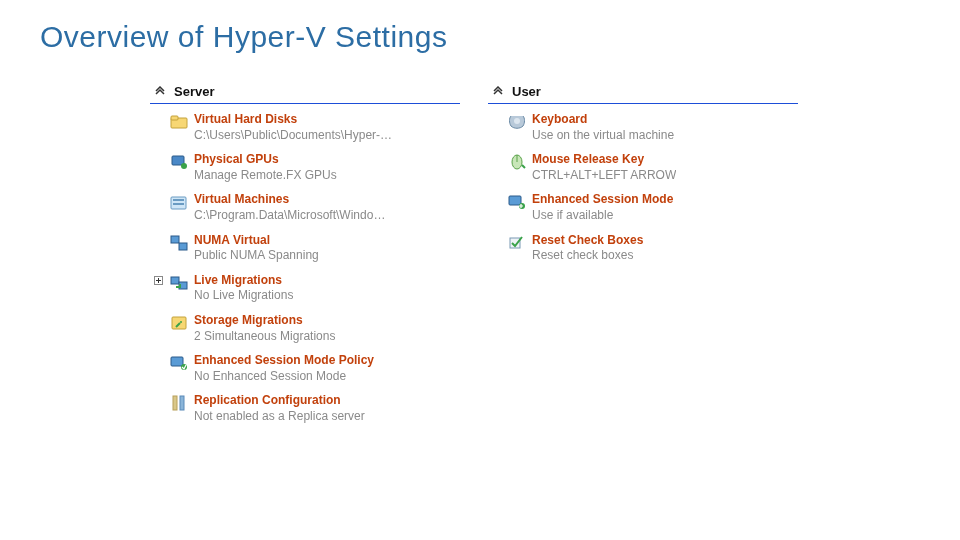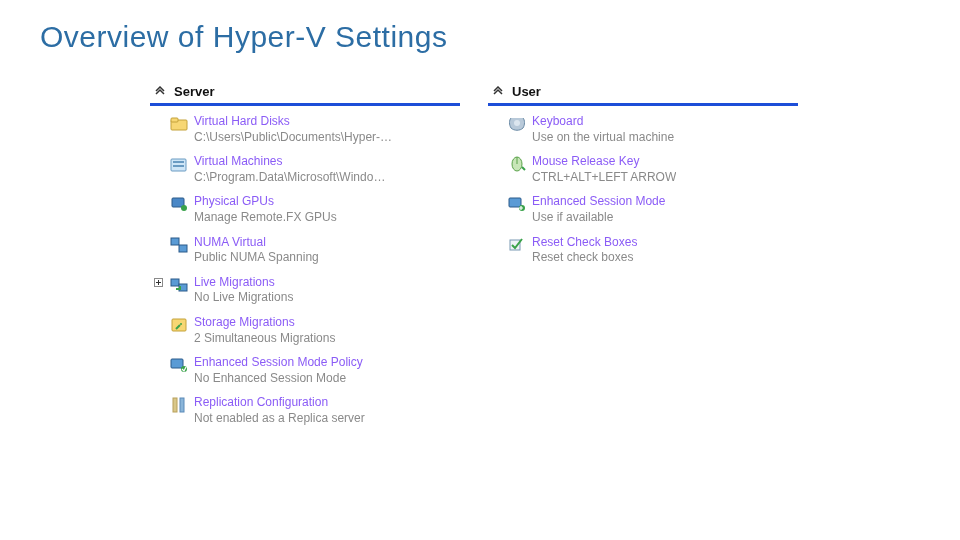--- a/index.html
+++ b/index.html
@@ -23,21 +23,21 @@
     gap: 28px;
   }
   .col {
     width: 310px;
   }
   .section-header {
     display: flex;
     align-items: center;
     gap: 8px;
     padding: 2px 4px 4px 4px;
-    border-bottom: 3px solid #1d4ed8;
+    border-bottom: 1px solid #1d4ed8;
     margin-bottom: 6px;
   }
   .section-header .lab {
     font-size: 13px;
     font-weight: 700;
     color: #111;
   }
   .chevup {
     width: 12px;
     height: 12px;
@@ -77,22 +77,22 @@
     margin-top: 1px;
   }
   .txt {
     display: flex;
     flex-direction: column;
     line-height: 1.3;
     min-width: 0;
   }
   .txt .label {
     font-size: 12px;
-    color: #8b5cf6;
-    font-weight: 400;
+    color: #c2410c;
+    font-weight: 700;
     white-space: nowrap;
     overflow: hidden;
     text-overflow: ellipsis;
   }
   .txt .sub {
     font-size: 12px;
     color: #8a8a8a;
     white-space: nowrap;
     overflow: hidden;
     text-overflow: ellipsis;
@@ -122,35 +122,35 @@
             <use href="#ic-folder"></use>
           </svg>
           <div class="txt">
             <div class="label">Virtual Hard Disks</div>
             <div class="sub">C:\Users\Public\Documents\Hyper-…</div>
           </div>
         </div>
         <div class="item">
           <div class="plus-slot"></div>
           <svg class="ico" viewBox="0 0 18 18">
+            <use href="#ic-gpu"></use>
+          </svg>
+          <div class="txt">
+            <div class="label">Physical GPUs</div>
+            <div class="sub">Manage Remote.FX GPUs</div>
+          </div>
+        </div>
+        <div class="item">
+          <div class="plus-slot"></div>
+          <svg class="ico" viewBox="0 0 18 18">
             <use href="#ic-folder2"></use>
           </svg>
           <div class="txt">
             <div class="label">Virtual Machines</div>
             <div class="sub">C:\Program.Data\Microsoft\Windo…</div>
-          </div>
-        </div>
-        <div class="item">
-          <div class="plus-slot"></div>
-          <svg class="ico" viewBox="0 0 18 18">
-            <use href="#ic-gpu"></use>
-          </svg>
-          <div class="txt">
-            <div class="label">Physical GPUs</div>
-            <div class="sub">Manage Remote.FX GPUs</div>
           </div>
         </div>
         <div class="item">
           <div class="plus-slot"></div>
           <svg class="ico" viewBox="0 0 18 18">
             <use href="#ic-numa"></use>
           </svg>
           <div class="txt">
             <div class="label">NUMA Virtual</div>
             <div class="sub">Public NUMA Spanning</div>

